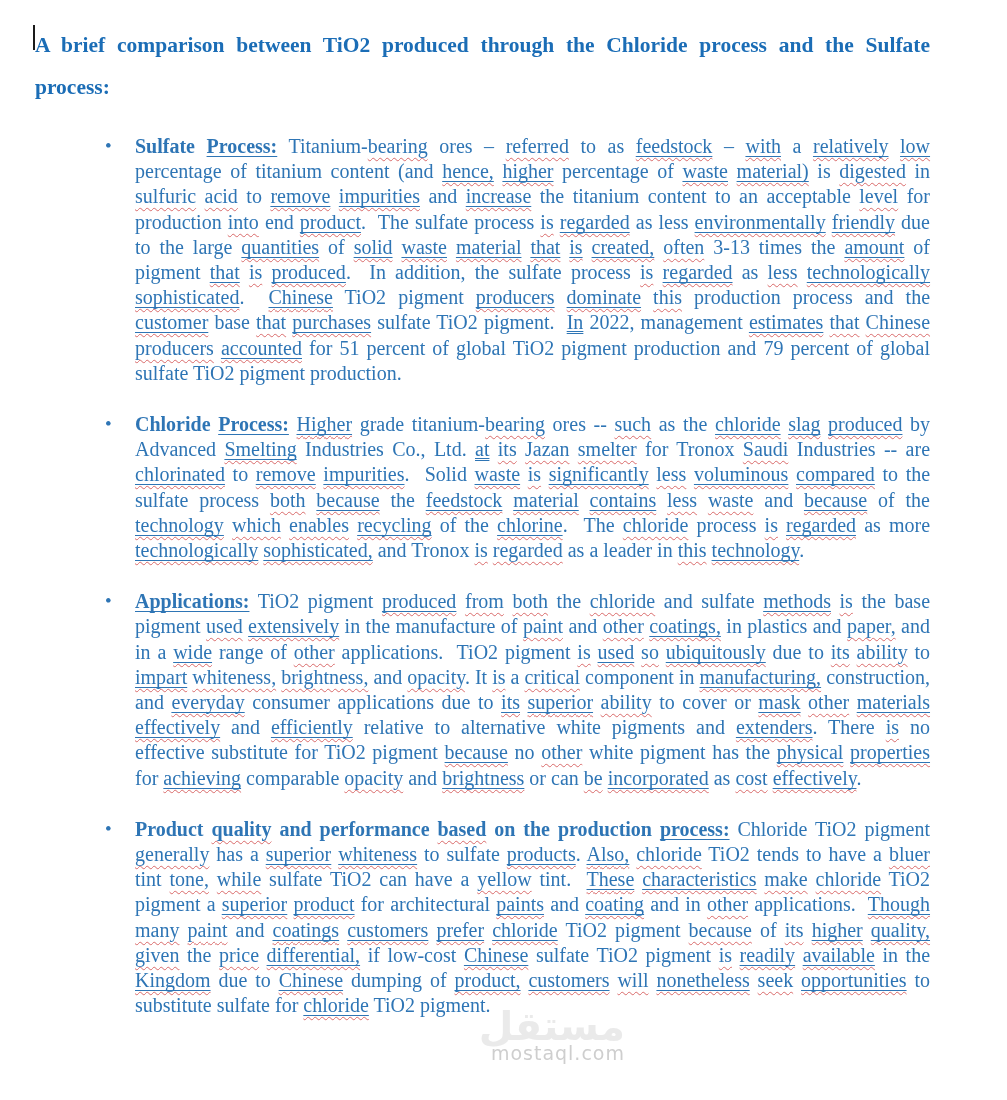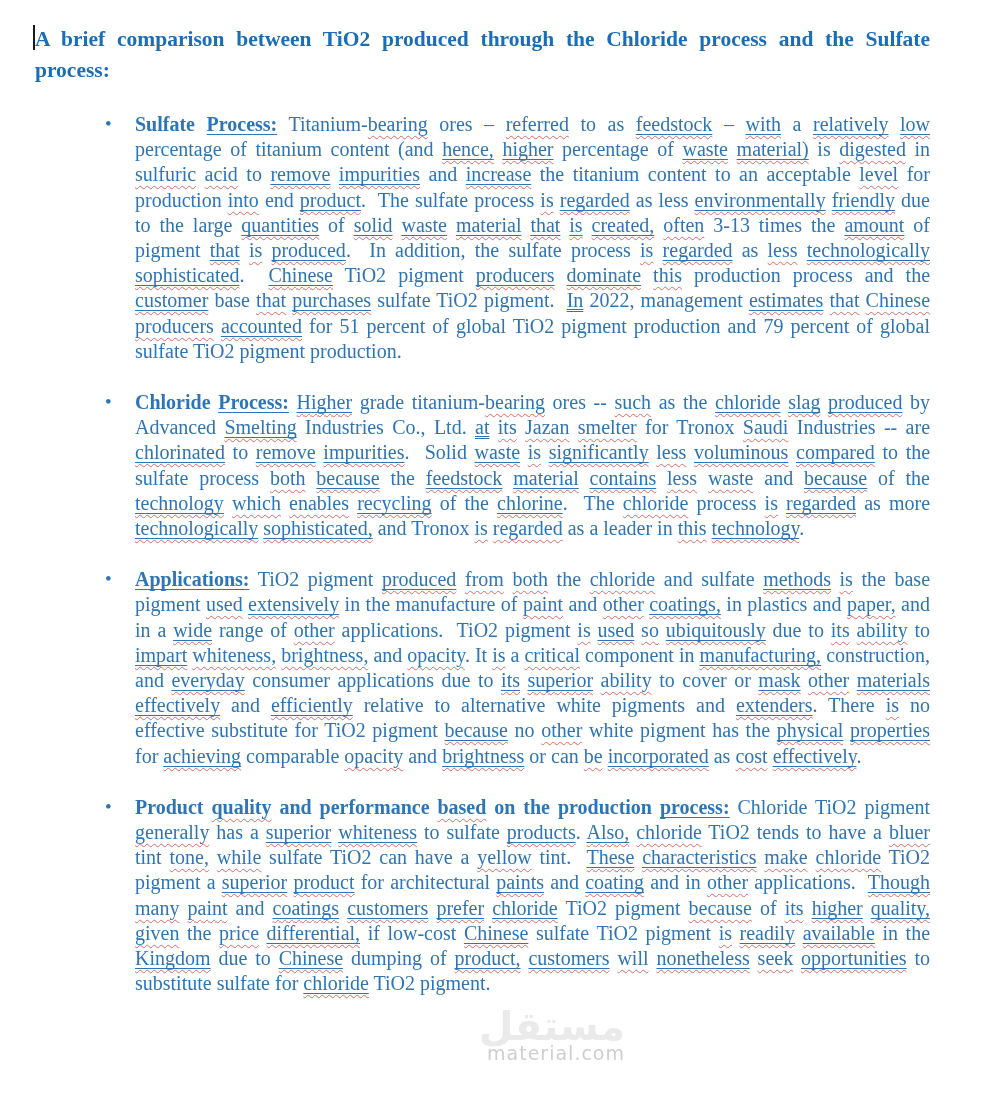--- a/index.html
+++ b/index.html
@@ -8,21 +8,21 @@
     width:1007px; height:1100px;
     background:#ffffff;
     overflow:hidden;
     font-family:"Liberation Serif", serif;
   }
   .content { position:absolute; left:35px; top:24px; width:895px; z-index:1; }
   .doc-title {
     margin:0;
     font-size:21.5px; font-weight:bold;
     color:#1b6db6;
-    line-height:31px;
+    line-height:42px;
     text-align:justify;
   }
   ul.bullets { list-style:none; margin:14px 0 0 0; padding:0 0 0 100px; }
   ul.bullets li {
     position:relative;
     width:795px;
     margin:26px 0 0 0;
     font-size:20px;
     line-height:25.2px;
     color:#2e75b5;
@@ -78,21 +78,21 @@
 </style>
 </head>
 <body>
 
 <div class="page">
 
   <div class="caret"></div>
 
   <div class="watermark">
     <div class="wm-logo">مستقل</div>
-    <div class="wm-site">material.com</div>
+    <div class="wm-site">mostaql.com</div>
   </div>
 
   <div class="content">
     <h1 class="doc-title">A brief comparison between TiO2 produced through the Chloride process and the Sulfate process:</h1>
 
     <ul class="bullets">
       <li>
         <span class="dot">•</span>
         <span class="li-text"><span class="b">Sulfate <span class="u">Process:</span></span> Titanium-<span class="sq">bearing</span> ores – <span class="sq">referred</span> to as <span class="u"><span class="sq">feedstock</span></span> – <span class="u"><span class="sq">with</span></span> a <span class="u"><span class="sq">relatively</span></span> <span class="u"><span class="sq">low</span></span> percentage of titanium content (and <span class="u"><span class="sq">hence,</span></span> <span class="u"><span class="sq">higher</span></span> percentage of <span class="u"><span class="sq">waste</span></span> <span class="u"><span class="sq">material)</span></span> is <span class="sq">digested</span> in <span class="sq">sulfuric</span> <span class="sq">acid</span> to <span class="u"><span class="sq">remove</span></span> <span class="u"><span class="sq">impurities</span></span> and <span class="u"><span class="sq">increase</span></span> the titanium content to an acceptable <span class="sq">level</span> for production <span class="sq">into</span> end <span class="u"><span class="sq">product</span></span>.&nbsp; The sulfate process <span class="sq">is</span> <span class="u"><span class="sq">regarded</span></span> as less <span class="u"><span class="sq">environmentally</span></span> <span class="u"><span class="sq">friendly</span></span> due to the large <span class="u"><span class="sq">quantities</span></span> of <span class="u"><span class="sq">solid</span></span> <span class="u"><span class="sq">waste</span></span> <span class="u"><span class="sq">material</span></span> <span class="u"><span class="sq">that</span></span> <span class="u"><span class="sq">is</span></span> <span class="u"><span class="sq">created,</span></span> <span class="sq">often</span> 3-13 times the <span class="u"><span class="sq">amount</span></span> of pigment <span class="u"><span class="sq">that</span></span> <span class="sq">is</span> <span class="u"><span class="sq">produced</span></span>.&nbsp; In addition, the sulfate process <span class="sq">is</span> <span class="u"><span class="sq">regarded</span></span> as <span class="sq">less</span> <span class="u"><span class="sq">technologically</span></span> <span class="u"><span class="sq">sophisticated</span></span>.&nbsp; <span class="u"><span class="sq">Chinese</span></span> TiO2 pigment <span class="u"><span class="sq">producers</span></span> <span class="u"><span class="sq">dominate</span></span> <span class="sq">this</span> production process and the <span class="u"><span class="sq">customer</span></span> base <span class="sq">that</span> <span class="u"><span class="sq">purchases</span></span> sulfate TiO2 pigment.&nbsp; <span class="uu">In</span> 2022, management <span class="u"><span class="sq">estimates</span></span> <span class="sq">that</span> <span class="sq">Chinese</span> <span class="sq">producers</span> <span class="u"><span class="sq">accounted</span></span> for 51 percent of global TiO2 pigment production and 79 percent of global sulfate TiO2 pigment production.</span>
       </li>

